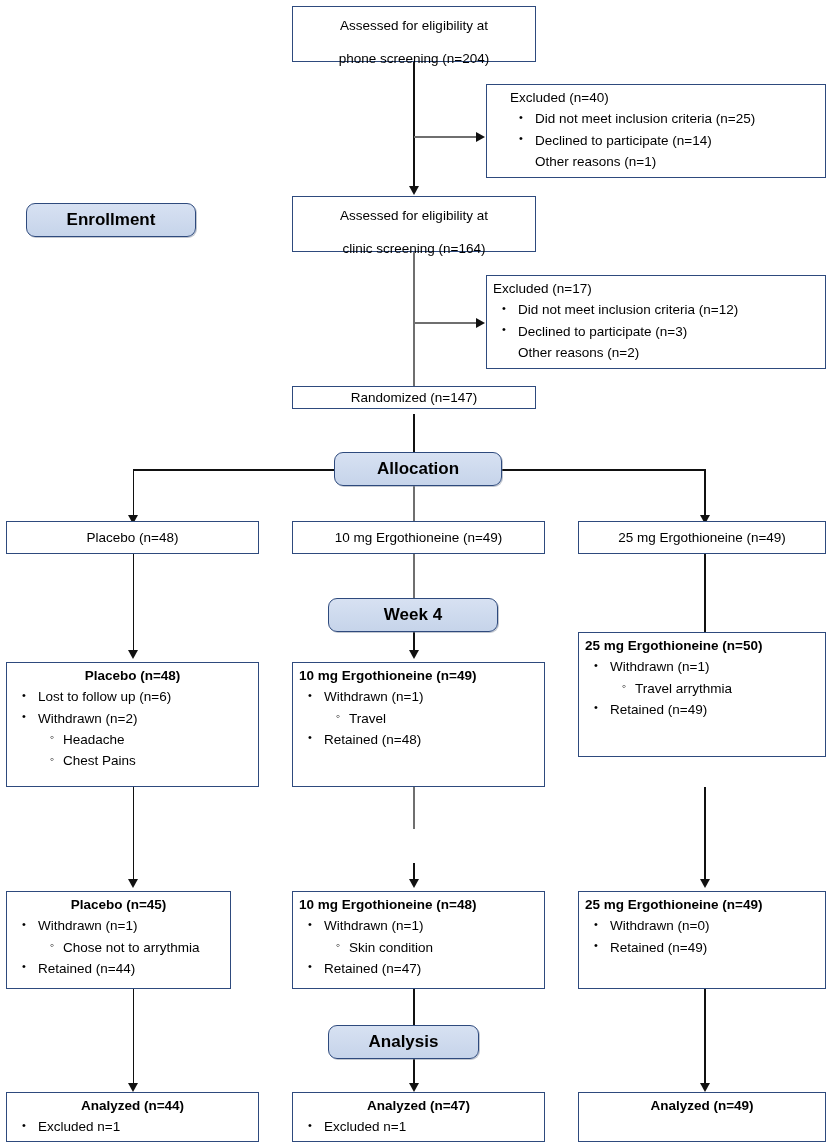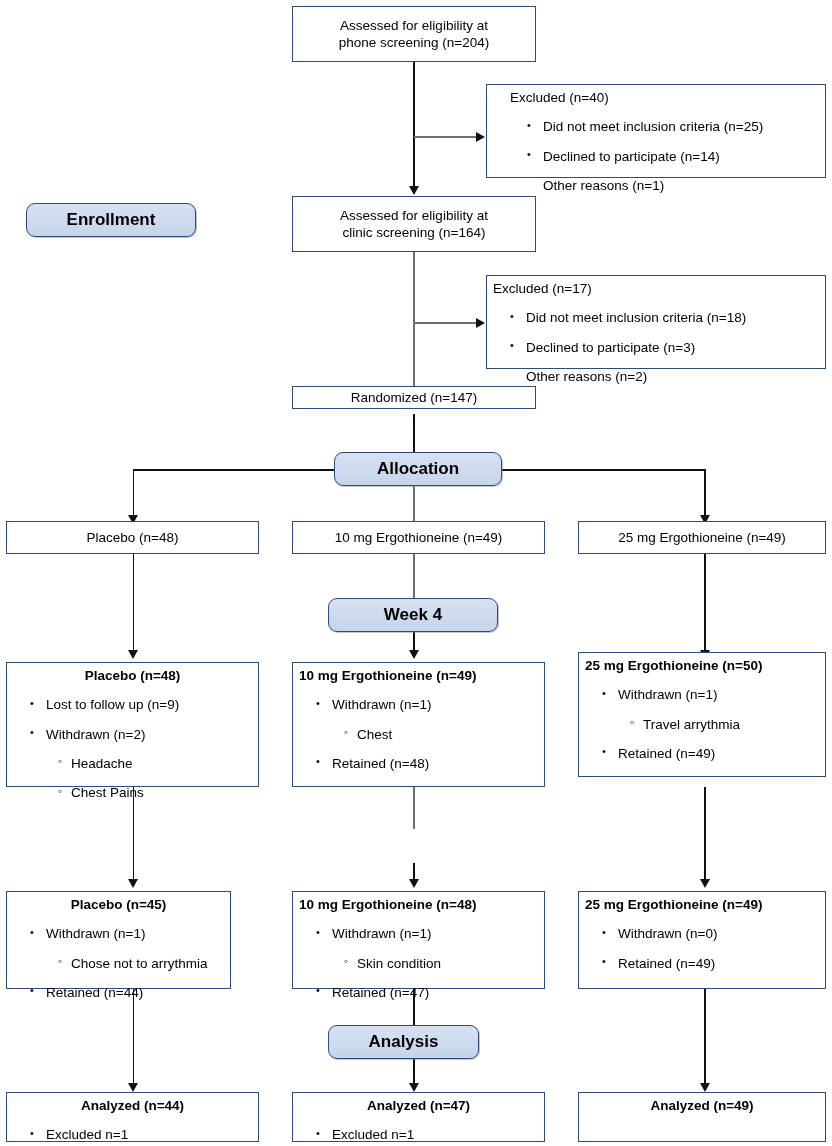--- a/index.html
+++ b/index.html
@@ -35,32 +35,32 @@
     justify-content: center;
     text-align: center;
   }
   .box .title {
     font-weight: bold;
     display: block;
   }
   .box .title.ctr { text-align: center; }
   .box .title.lft { text-align: left; }
 
-  .plain-line { display: block; }
+  .plain-line { display: block; margin-top: 16px; }
 
   
   ul.blist {
     list-style: none;
     margin: 0;
     padding: 0;
   }
   ul.blist > li {
     position: relative;
     padding-left: 21px;
-    margin: 12px;
+    margin: 4px;
     white-space: nowrap;
   }
   ul.blist > li.b::before {
     content: "\2022";
     position: absolute;
     left: 5px;
     top: -0.5px;
     font-size: 11px;
   }
   ul.blist > li.sub {
@@ -168,21 +168,21 @@
   </div>
 
   <div class="vline grey" style="left:413px; top:252px; height:134px;"></div>
 
   <div class="hline grey" style="left:414px; top:322px; width:64px;"></div>
   <div class="arrow-right" style="left:476px; top:317.5px;"></div>
 
   <div class="box box-pad" style="left:486px; top:275px; width:340px; height:94px;">
     <span class="title lft" style="font-weight:normal;">Excluded (n=17)</span>
     <ul class="blist">
-      <li class="b">Did not meet inclusion criteria (n=18)</li>
+      <li class="b">Did not meet inclusion criteria (n=12)</li>
       <li class="b">Declined to participate (n=3)</li>
       <li class="nobul">Other reasons (n=2)</li>
     </ul>
   </div>
 
   <div class="box center" style="left:292px; top:386px; width:244px; height:23px;">
     <span>Randomized (n=147)</span>
   </div>
 
   <div class="vline" style="left:413px; top:414px; height:44px;"></div>
@@ -221,37 +221,37 @@
   <div class="vline" style="left:704px; top:554px; height:98px;"></div>
   <div class="arrow-down" style="left:699.5px; top:650px;"></div>
 
   <div class="badge" style="left:328px; top:598px; width:170px; height:34px;">
     <span>Week 4</span>
   </div>
 
   <div class="box box-pad" style="left:6px; top:662px; width:253px; height:125px;">
     <span class="title ctr">Placebo (n=48)</span>
     <ul class="blist">
-      <li class="b">Lost to follow up (n=9)</li>
+      <li class="b">Lost to follow up (n=6)</li>
       <li class="b">Withdrawn (n=2)</li>
       <li class="sub">Headache</li>
       <li class="sub">Chest Pains</li>
     </ul>
   </div>
 
   <div class="box box-pad" style="left:292px; top:662px; width:253px; height:125px;">
     <span class="title lft">10 mg Ergothioneine (n=49)</span>
     <ul class="blist">
       <li class="b">Withdrawn (n=1)</li>
-      <li class="sub">Chest</li>
+      <li class="sub">Travel</li>
       <li class="b">Retained (n=48)</li>
     </ul>
   </div>
 
-  <div class="box box-pad" style="left:578px; top:652px; width:248px; height:125px;">
+  <div class="box box-pad" style="left:578px; top:632px; width:248px; height:125px;">
     <span class="title lft">25 mg Ergothioneine (n=50)</span>
     <ul class="blist">
       <li class="b">Withdrawn (n=1)</li>
       <li class="sub">Travel arrythmia</li>
       <li class="b">Retained (n=49)</li>
     </ul>
   </div>
 
   <div class="vline" style="left:132.5px; top:787px; height:94px;"></div>
   <div class="arrow-down" style="left:128px; top:879px;"></div>

